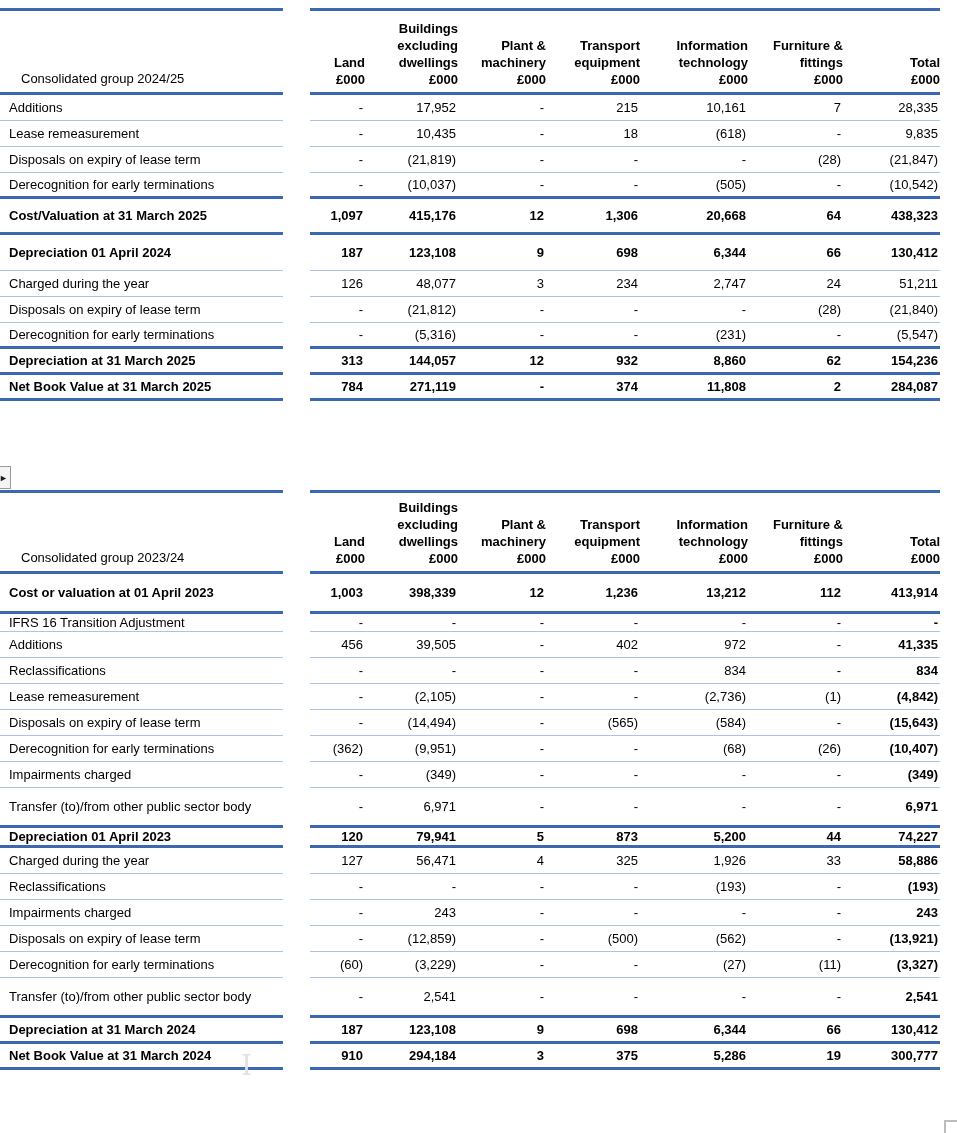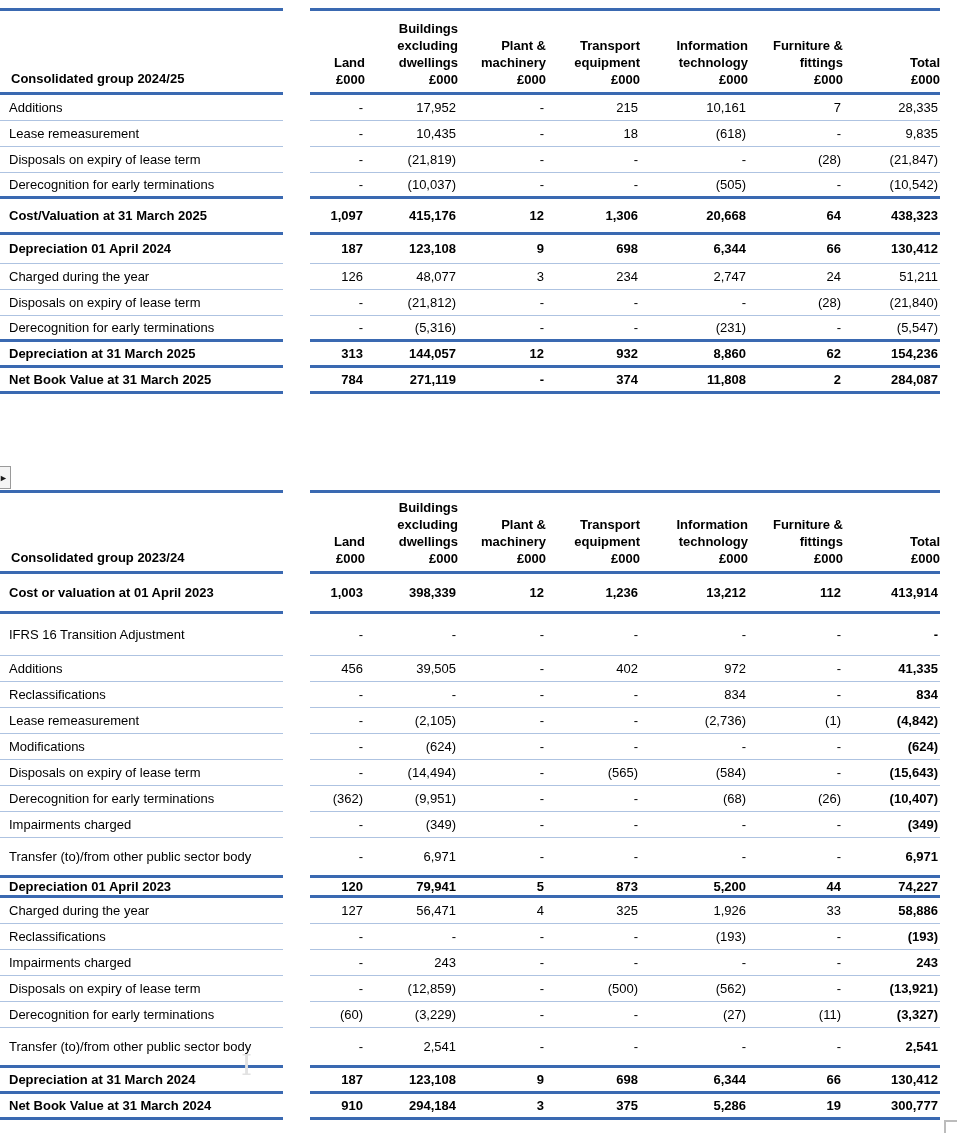--- a/index.html
+++ b/index.html
@@ -9,21 +9,21 @@
     font-family:"Liberation Sans",sans-serif;
   }
   table.asset-table{
     position:absolute;left:0;width:940px;
     border-collapse:separate;border-spacing:0;table-layout:fixed;
   }
   #table-2024-25{top:8px;}
   #table-2023-24{top:490px;}
   td{padding:0;font-size:13px;line-height:16px;vertical-align:middle;overflow:hidden;}
   td.hdr{vertical-align:bottom;text-align:right;font-weight:700;white-space:pre-line;padding-bottom:4px;line-height:17px;}
-  td.title{vertical-align:bottom;text-align:left;font-weight:700;padding:0 0 5px 11px;}
+  td.title{vertical-align:bottom;text-align:left;font-weight:400;padding:0 0 5px 21px;}
   td.lbl{text-align:left;padding-left:9px;padding-right:4px;}
   td.num{text-align:right;padding-right:2px;}
   .b{font-weight:700;}
   .top{border-top:3px solid var(--rule-thick);}
   .rt{border-bottom:3px solid var(--rule-thick);}
   .rn{border-bottom:1px solid var(--rule-thin);}
   .side-widget{
     position:absolute;left:-7px;top:466px;width:18px;height:23px;box-sizing:border-box;
     background:#f4f4f4;border:1px solid #9a9a9a;
     display:flex;align-items:center;justify-content:flex-end;
@@ -127,21 +127,21 @@
         <td class="lbl rt b">Cost/Valuation at 31 March 2025</td>
         <td class="sp"></td>
         <td class="num rt b">1,097</td>
         <td class="num rt b">415,176</td>
         <td class="num rt b">12</td>
         <td class="num rt b">1,306</td>
         <td class="num rt b">20,668</td>
         <td class="num rt b">64</td>
         <td class="num rt b">438,323</td>
       </tr>
-      <tr style="height: 29px;">
+      <tr style="height: 36px;">
         <td class="lbl rn b">Depreciation 01 April 2024</td>
         <td class="sp"></td>
         <td class="num rn b">187</td>
         <td class="num rn b">123,108</td>
         <td class="num rn b">9</td>
         <td class="num rn b">698</td>
         <td class="num rn b">6,344</td>
         <td class="num rn b">66</td>
         <td class="num rn b">130,412</td>
       </tr>
@@ -248,21 +248,21 @@
         <td class="lbl rt b">Cost or valuation at 01 April 2023</td>
         <td class="sp"></td>
         <td class="num rt b">1,003</td>
         <td class="num rt b">398,339</td>
         <td class="num rt b">12</td>
         <td class="num rt b">1,236</td>
         <td class="num rt b">13,212</td>
         <td class="num rt b">112</td>
         <td class="num rt b">413,914</td>
       </tr>
-      <tr style="height: 42px;">
+      <tr style="height: 18px;">
         <td class="lbl rn">IFRS 16 Transition Adjustment</td>
         <td class="sp"></td>
         <td class="num rn">-</td>
         <td class="num rn">-</td>
         <td class="num rn">-</td>
         <td class="num rn">-</td>
         <td class="num rn">-</td>
         <td class="num rn">-</td>
         <td class="num rn b">-</td>
       </tr>
@@ -291,31 +291,20 @@
       <tr style="height: 26px;">
         <td class="lbl rn">Lease remeasurement</td>
         <td class="sp"></td>
         <td class="num rn">-</td>
         <td class="num rn">(2,105)</td>
         <td class="num rn">-</td>
         <td class="num rn">-</td>
         <td class="num rn">(2,736)</td>
         <td class="num rn">(1)</td>
         <td class="num rn b">(4,842)</td>
-      </tr>
-      <tr style="height: 26px;">
-        <td class="lbl rn">Modifications</td>
-        <td class="sp"></td>
-        <td class="num rn">-</td>
-        <td class="num rn">(624)</td>
-        <td class="num rn">-</td>
-        <td class="num rn">-</td>
-        <td class="num rn">-</td>
-        <td class="num rn">-</td>
-        <td class="num rn b">(624)</td>
       </tr>
       <tr style="height: 26px;">
         <td class="lbl rn">Disposals on expiry of lease term</td>
         <td class="sp"></td>
         <td class="num rn">-</td>
         <td class="num rn">(14,494)</td>
         <td class="num rn">-</td>
         <td class="num rn">(565)</td>
         <td class="num rn">(584)</td>
         <td class="num rn">-</td>

